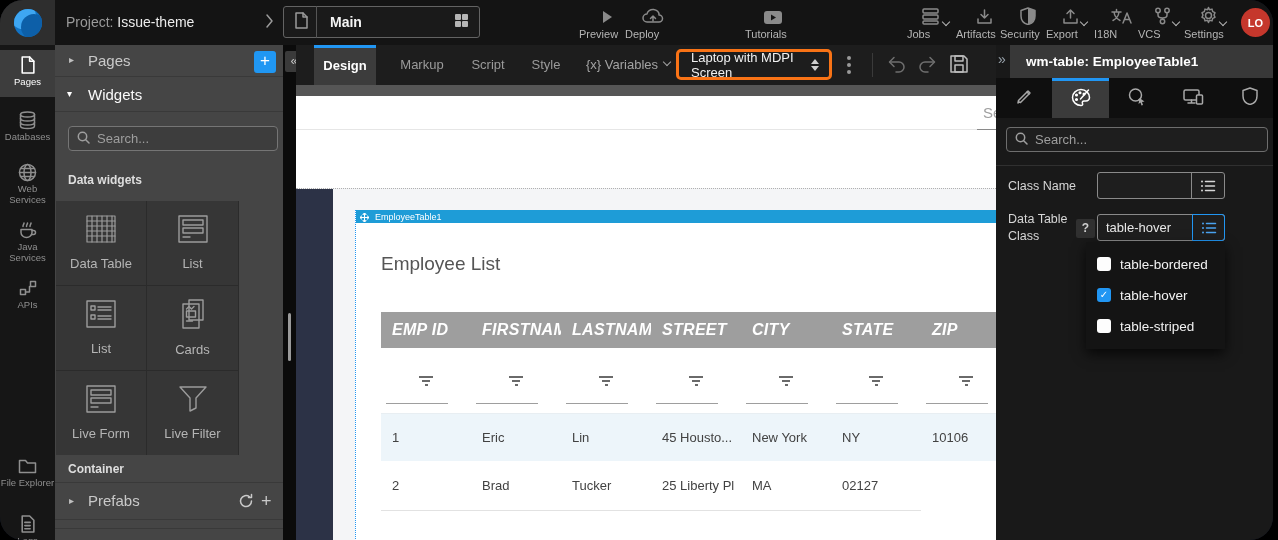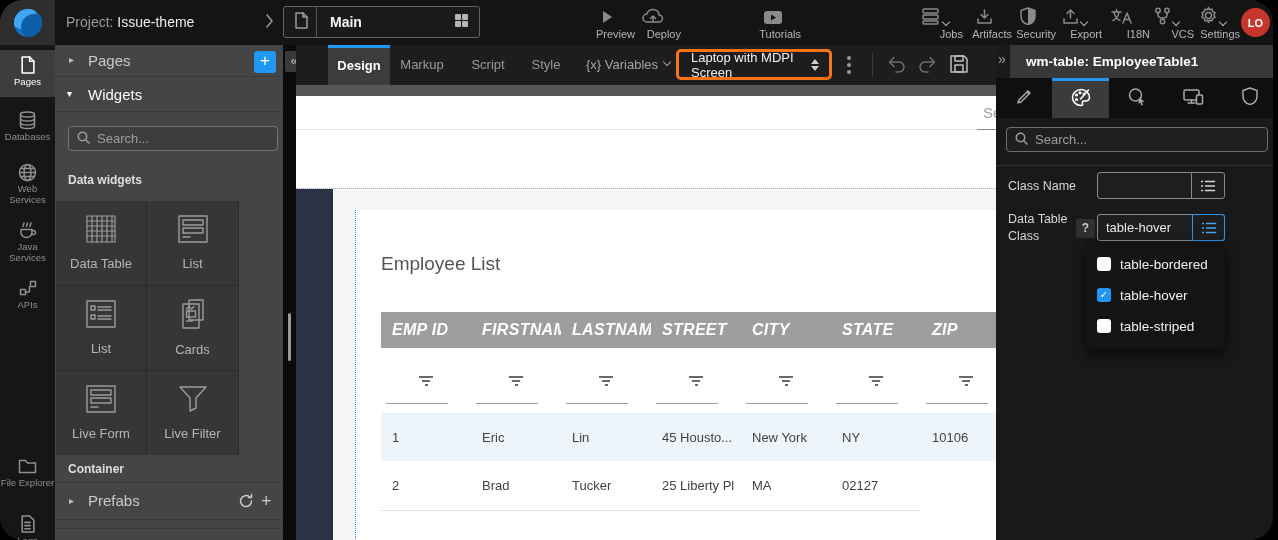--- a/index.html
+++ b/index.html
@@ -13,21 +13,21 @@
   #topbar { left:0; top:0; width:1278px; height:45px; background:#141414; }
   #logoblock { left:0; top:0; width:55px; height:45px; background:#2e2e2e; display:flex; align-items:center; justify-content:center; }
   .logo { width:28px; height:28px; border-radius:50%; background:#1273c4; position:relative; overflow:hidden; }
   .logo:before { content:""; position:absolute; left:-4px; top:-6px; width:26px; height:26px; border-radius:50%; background:#3ea6f2; }
   .logo:after { content:""; position:absolute; left:7px; top:5px; width:26px; height:26px; border-radius:50%; background:#0d5fa8; }
   .projtext { top:14px; font-size:14px; color:#9a9a9a; white-space:nowrap; }
   .projname { color:#ededed; }
   .maintab { left:283px; top:6px; width:197px; height:32px; border:1px solid #636363; border-radius:3px; background:#1a1a1a; display:flex; align-items:center; }
   .maintab .divv { width:1px; height:32px; background:#555; margin-left:8px; }
   .maintab-label { margin-left:13px; font-size:14px; font-weight:bold; color:#f5f5f5; flex:1; }
-  .tb-item { top:5px; width:56px; text-align:right; color:#8f8f8f; }
+  .tb-item { top:5px; width:56px; text-align:left; color:#8f8f8f; }
   .tb-item .lbl { display:block; margin-top:3px; font-size:11px; color:#b5b5b5; white-space:nowrap; }
   .tb-item .ic { height:20px; display:flex; align-items:flex-end; justify-content:center; color:#8a8a8a; }
   .chev { display:inline-block; width:6px; height:6px; border-right:1.5px solid #b5b5b5; border-bottom:1.5px solid #b5b5b5; transform:rotate(45deg); margin-left:2px; vertical-align:4px; }
   .avatar { left:1241px; top:8px; width:29px; height:29px; border-radius:50%; background:#c5372c; color:#fff; font-size:11px; font-weight:bold; display:flex; align-items:center; justify-content:center; }
 
   
   #activitybar { left:0; top:45px; width:55px; height:495px; background:#161616; overflow:hidden; }
   .act-item { left:0; width:55px; text-align:center; color:#8f8f8f; font-size:9.5px; line-height:11px; padding-top:4px; }
   .act-item .ic { height:22px; display:flex; align-items:center; justify-content:center; }
   .act-item.active { background:#3d3d3d; color:#fff; }
@@ -391,21 +391,21 @@
 
       <span class="lp-title abs" style="left:33px; top:9px;">Page Structure</span>
     </div>
   </aside>
 
   <div id="strip" class="abs"></div>
   <div class="collbtn abs">«</div>
   <div class="scrollthumb abs"></div>
 
   <div id="ctoolbar" class="abs">
-    <div class="ctab abs active" style="left:32px; width:62px;">Design</div>
+    <div class="ctab abs active" style="left:18px; width:62px;">Design</div>
     <div class="ctab abs" style="left:96px; width:60px;">Markup</div>
     <div class="ctab abs" style="left:166px; width:52px;">Script</div>
     <div class="ctab abs" style="left:226px; width:48px;">Style</div>
     <div class="vars abs" style="left:290px;">
       <span>{x}</span>
       <span>Variables</span>
       <span class="chev" style="border-color:#a3a3a3;"></span>
     </div>
     <div class="devsel abs">
       <span>Laptop with MDPI Screen</span>
@@ -437,20 +437,26 @@
 
   <main id="canvas" class="abs">
     <div class="page-topstrip abs"></div>
     <div class="page-header abs">
       <span class="page-se abs">Se</span>
       <span class="se-underline abs"></span>
     </div>
     <div class="page-content abs">
       <div class="page-leftnav abs"></div>
       <div class="widgetbox abs">
+        <div class="selbar">
+          <span style="margin-left:4px;"><svg width="9" height="9" viewBox="0 0 12 12" style="stroke:#fff; stroke-width:1.4;">
+                <path d="M6 0.5 v11 M0.5 6 h11 M4 2 l2 -1.8 l2 1.8 M4 10 l2 1.8 l2 -1.8 M2 4 l-1.8 2 l1.8 2 M10 4 l1.8 2 l-1.8 2"></path>
+              </svg></span>
+          <span class="wname">EmployeeTable1</span>
+        </div>
         <div class="wtitle abs">Employee List</div>
         <div class="wtable abs">
           <div class="th">EMP ID</div>
           <div class="th">FIRSTNAME</div>
           <div class="th">LASTNAME</div>
           <div class="th">STREET</div>
           <div class="th">CITY</div>
           <div class="th">STATE</div>
           <div class="th">ZIP</div>
 

